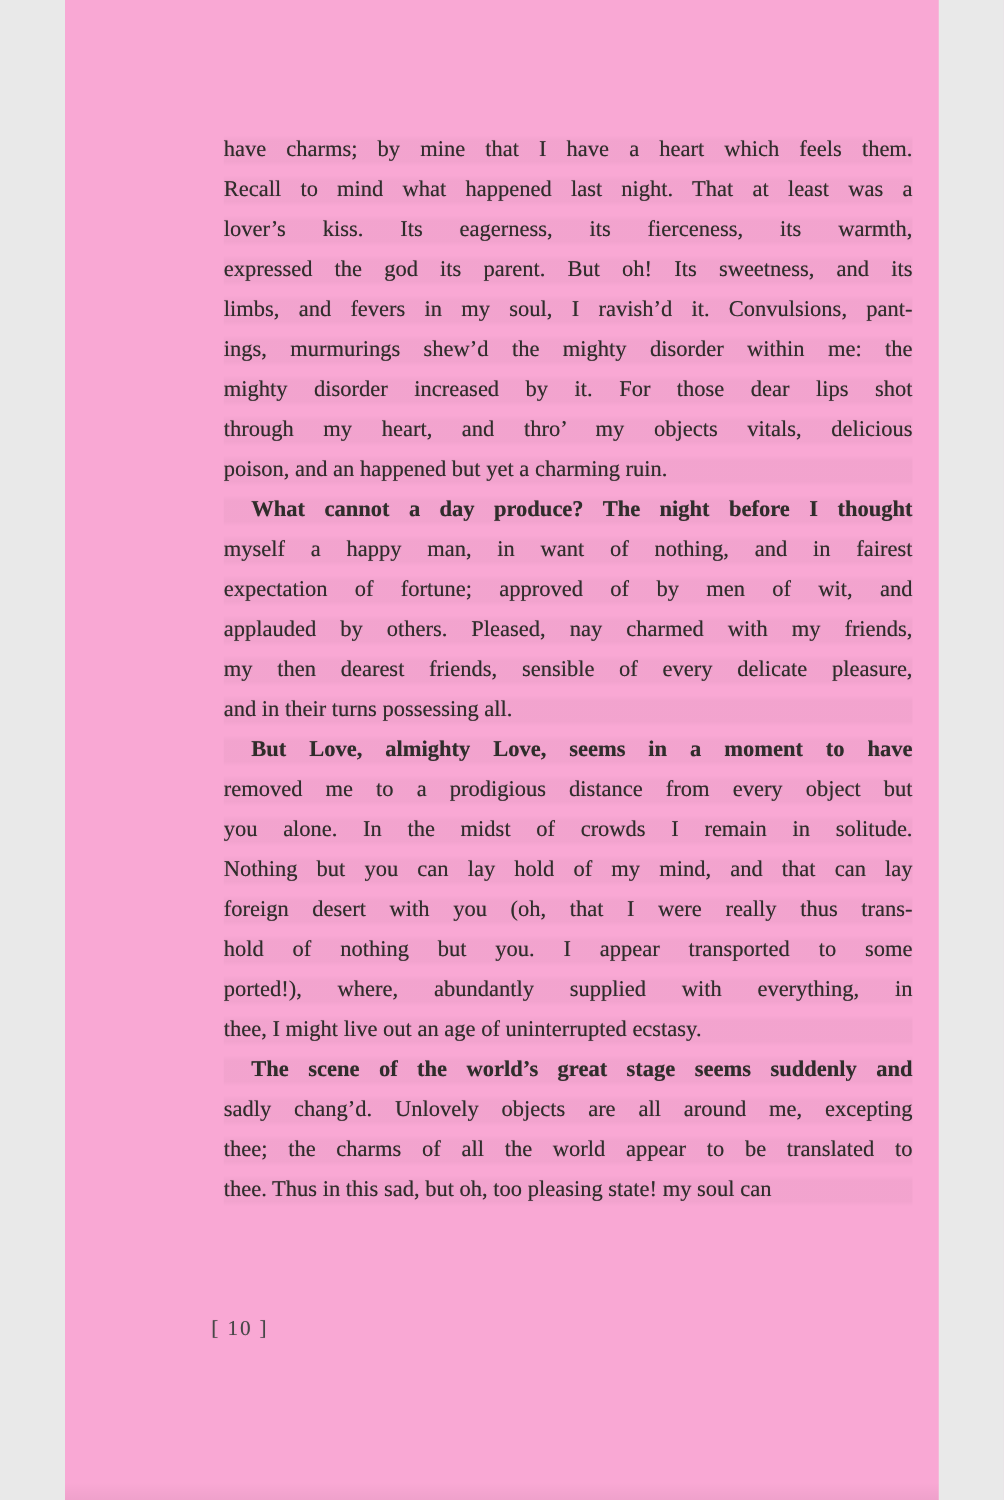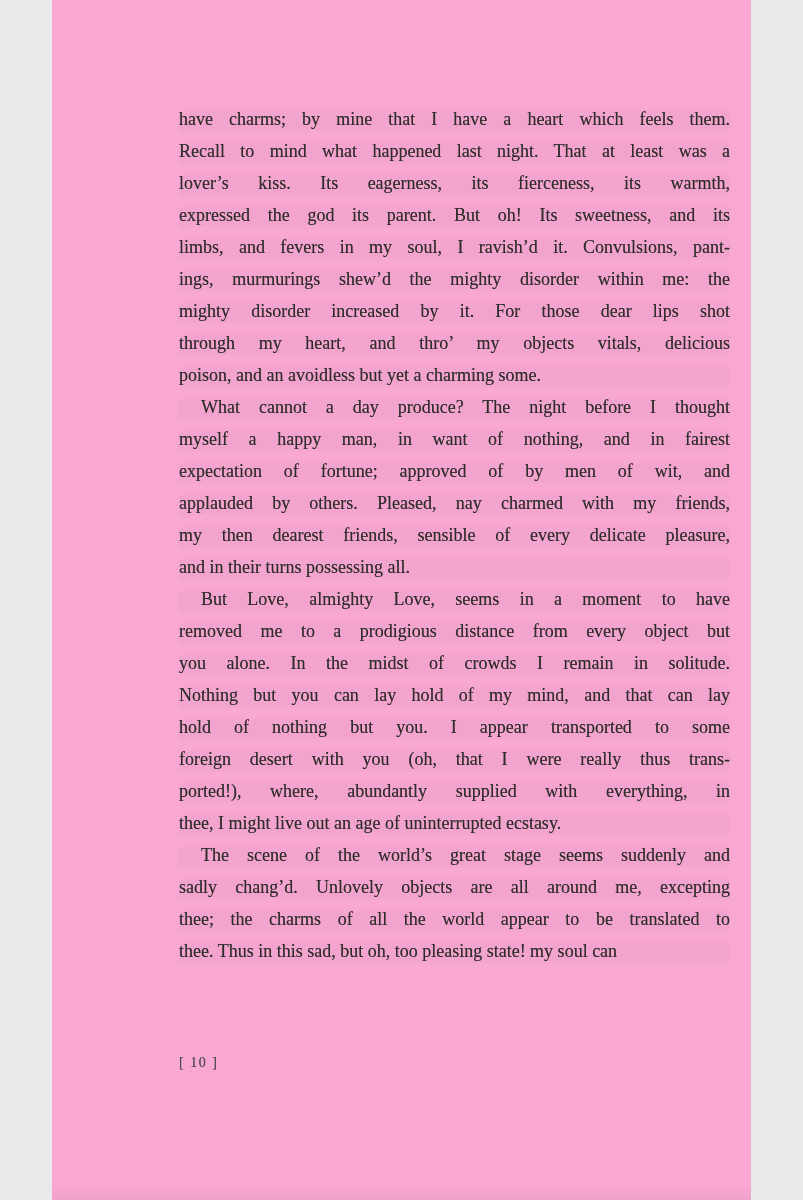--- a/index.html
+++ b/index.html
@@ -45,63 +45,64 @@
       rgba(0,0,0,0) 16%,
       rgba(0,0,0,0.027) 30%,
       rgba(0,0,0,0.027) 82%,
       rgba(0,0,0,0) 94%);
   }
   .line.last {
     text-align-last: left;
   }
   .para.indent .line:first-child {
     text-indent: 22px;
+    font-weight: bold;
   }
   .page-number {
     position: absolute;
-    left: 127px;
+    left: 117px;
     top: 1048px;
-    font-size: 14px;
+    font-size: 17px;
     line-height: 30px;
     letter-spacing: 1.5px;
     color: #474747;
     text-shadow: 0 0 0.6px rgba(70,70,70,0.5);
   }
 </style>
 </head>
 <body>
 
 <div class="page">
   <div class="text-block">
       <div class="para">
         <div class="line">have charms; by mine that I have a heart which feels them.</div>
         <div class="line">Recall to mind what happened last night. That at least was a</div>
         <div class="line">lover’s kiss. Its eagerness, its fierceness, its warmth,</div>
         <div class="line">expressed the god its parent. But oh! Its sweetness, and its</div>
         <div class="line">limbs, and fevers in my soul, I ravish’d it. Convulsions, pant-</div>
         <div class="line">ings, murmurings shew’d the mighty disorder within me: the</div>
         <div class="line">mighty disorder increased by it. For those dear lips shot</div>
         <div class="line">through my heart, and thro’ my objects vitals, delicious</div>
-        <div class="line last">poison, and an avoidless but yet a charming some.</div>
+        <div class="line last">poison, and an happened but yet a charming ruin.</div>
       </div>
       <div class="para indent">
         <div class="line">What cannot a day produce? The night before I thought</div>
         <div class="line">myself a happy man, in want of nothing, and in fairest</div>
         <div class="line">expectation of fortune; approved of by men of wit, and</div>
         <div class="line">applauded by others. Pleased, nay charmed with my friends,</div>
         <div class="line">my then dearest friends, sensible of every delicate pleasure,</div>
         <div class="line last">and in their turns possessing all.</div>
       </div>
       <div class="para indent">
         <div class="line">But Love, almighty Love, seems in a moment to have</div>
         <div class="line">removed me to a prodigious distance from every object but</div>
         <div class="line">you alone. In the midst of crowds I remain in solitude.</div>
         <div class="line">Nothing but you can lay hold of my mind, and that can lay</div>
+        <div class="line">foreign desert with you (oh, that I were really thus trans-</div>
         <div class="line">hold of nothing but you. I appear transported to some</div>
-        <div class="line">foreign desert with you (oh, that I were really thus trans-</div>
         <div class="line">ported!), where, abundantly supplied with everything, in</div>
         <div class="line last">thee, I might live out an age of uninterrupted ecstasy.</div>
       </div>
       <div class="para indent">
         <div class="line">The scene of the world’s great stage seems suddenly and</div>
         <div class="line">sadly chang’d. Unlovely objects are all around me, excepting</div>
         <div class="line">thee; the charms of all the world appear to be translated to</div>
         <div class="line last">thee. Thus in this sad, but oh, too pleasing state! my soul can</div>
       </div>
     </div>

